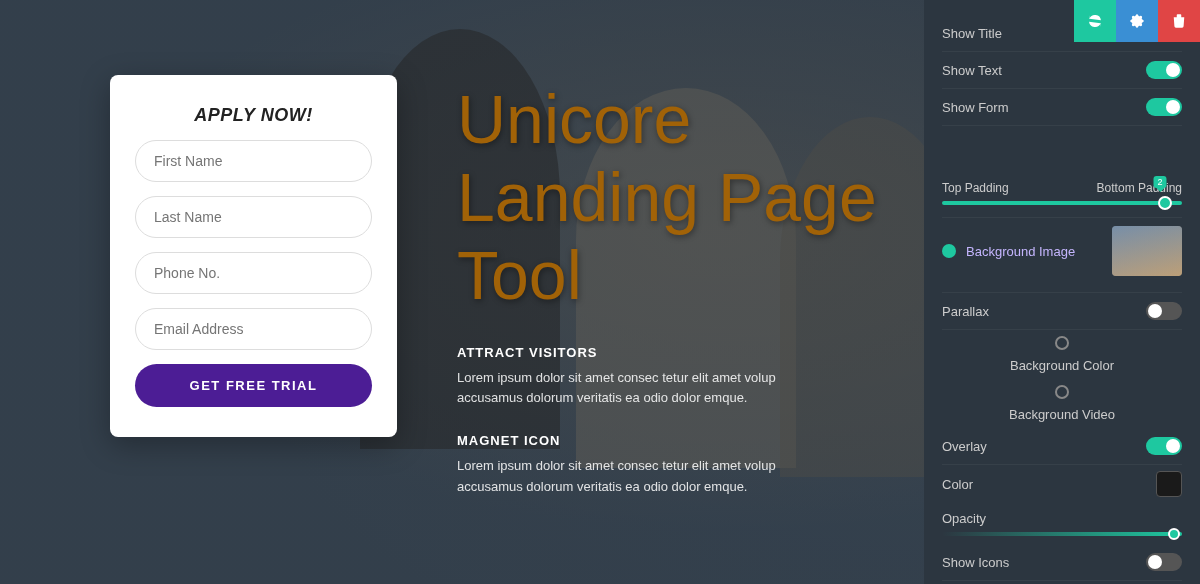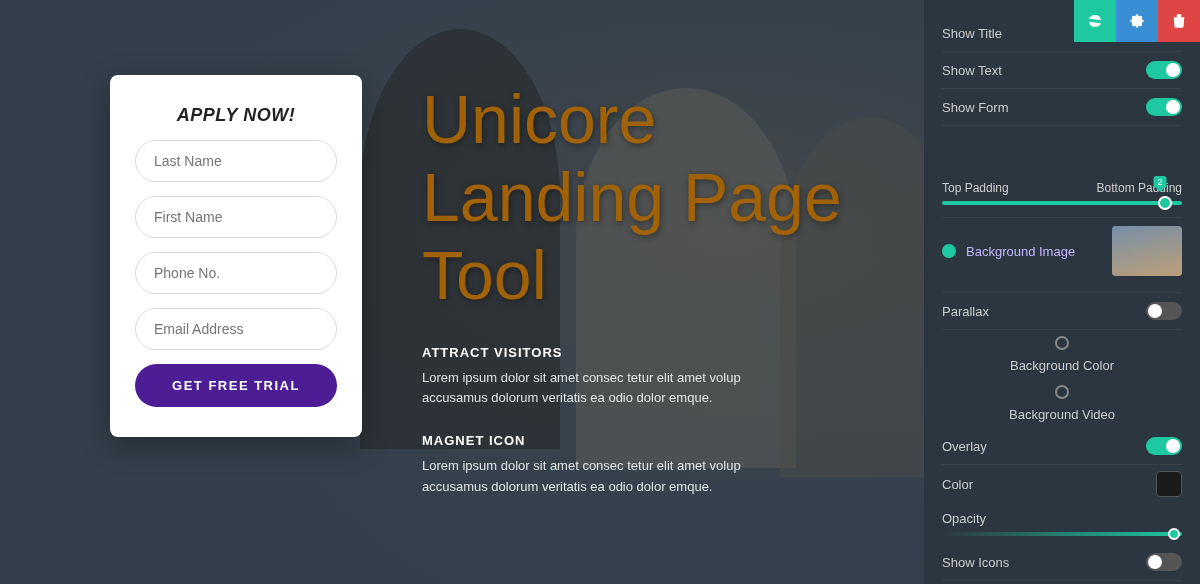--- a/index.html
+++ b/index.html
@@ -51,21 +51,21 @@
     .page-container {
       position: relative; z-index: 2;
       width: 1200px; height: 584px;
       display: flex;
     }
 
     
     .form-card {
       background: white;
       border-radius: 8px;
-      width: 252px;
+      width: 287px;
       margin: 75px 0 75px 110px;
       padding: 30px 25px;
       display: flex;
       flex-direction: column;
       align-items: center;
       gap: 14px;
       box-shadow: 0 8px 30px rgba(0,0,0,0.3);
       height: fit-content;
     }
 
@@ -371,22 +371,22 @@
   <div class="bg-person1"></div>
   <div class="bg-person2"></div>
   <div class="bg-person3"></div>
 </div>
 <div class="bg-overlay"></div>
 
 <div class="page-container">
 
   <div class="form-card">
     <div class="form-title">APPLY NOW!</div>
+    <input class="form-input" type="text" placeholder="First Name" style="">
     <input class="form-input" type="text" placeholder="Last Name" style="">
-    <input class="form-input" type="text" placeholder="First Name" style="">
     <input class="form-input" type="tel" placeholder="Phone No." style="">
     <input class="form-input" type="email" placeholder="Email Address" style="">
     <button class="form-btn">GET FREE TRIAL</button>
   </div>
 
   <div class="center-content">
     <div class="hero-title">
       <span style="white-space:pre-line;">Unicore
 Landing Page Tool</span>
     </div>

